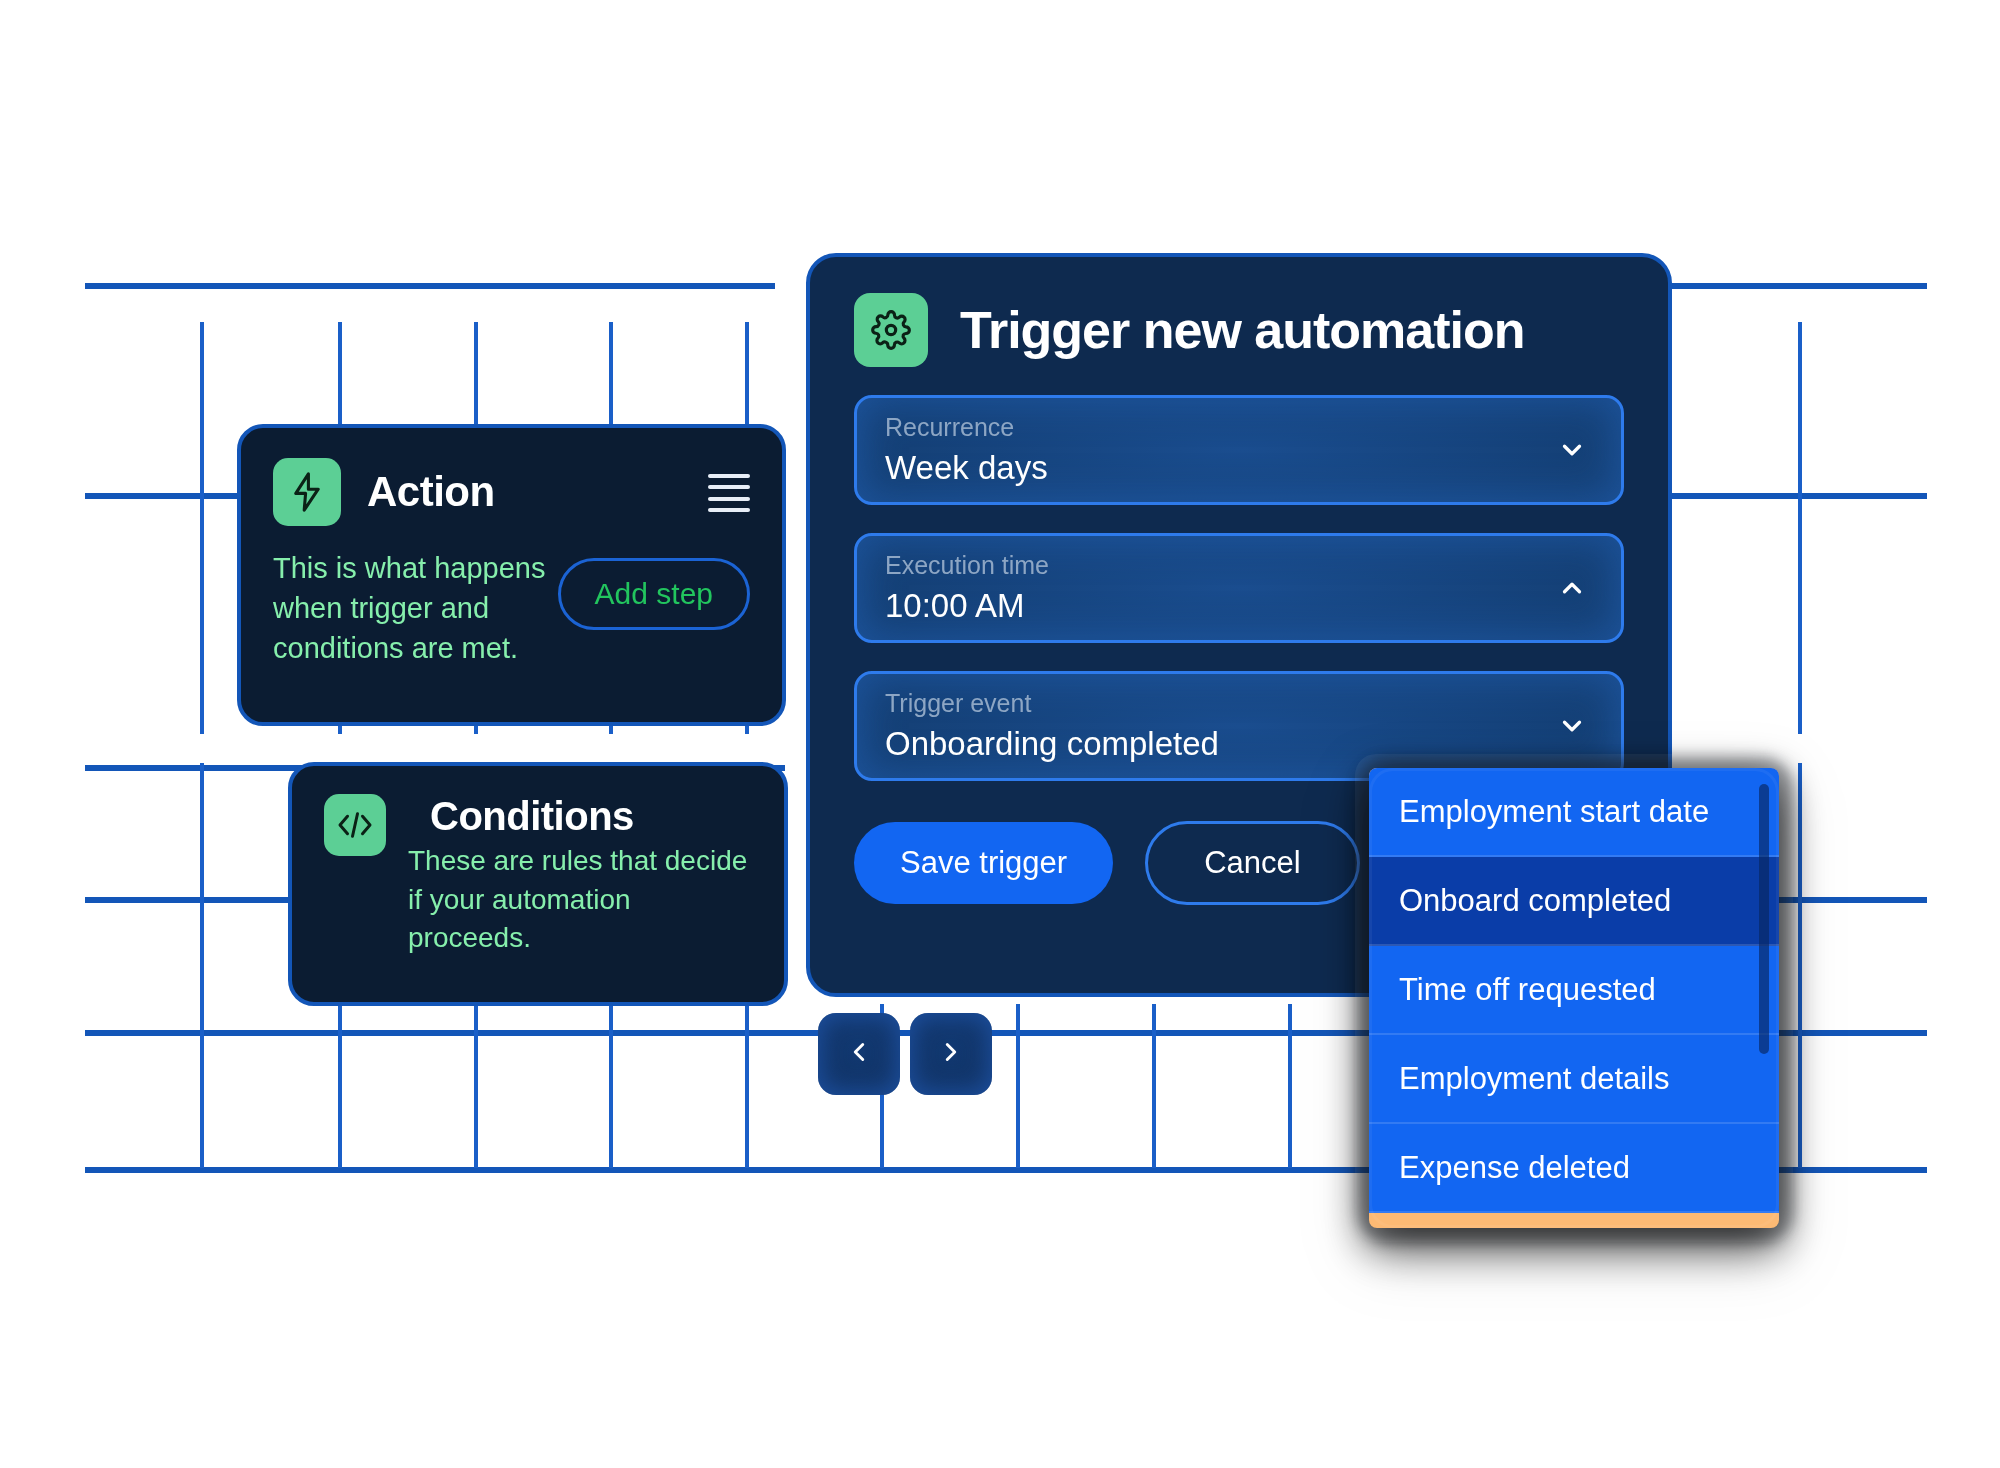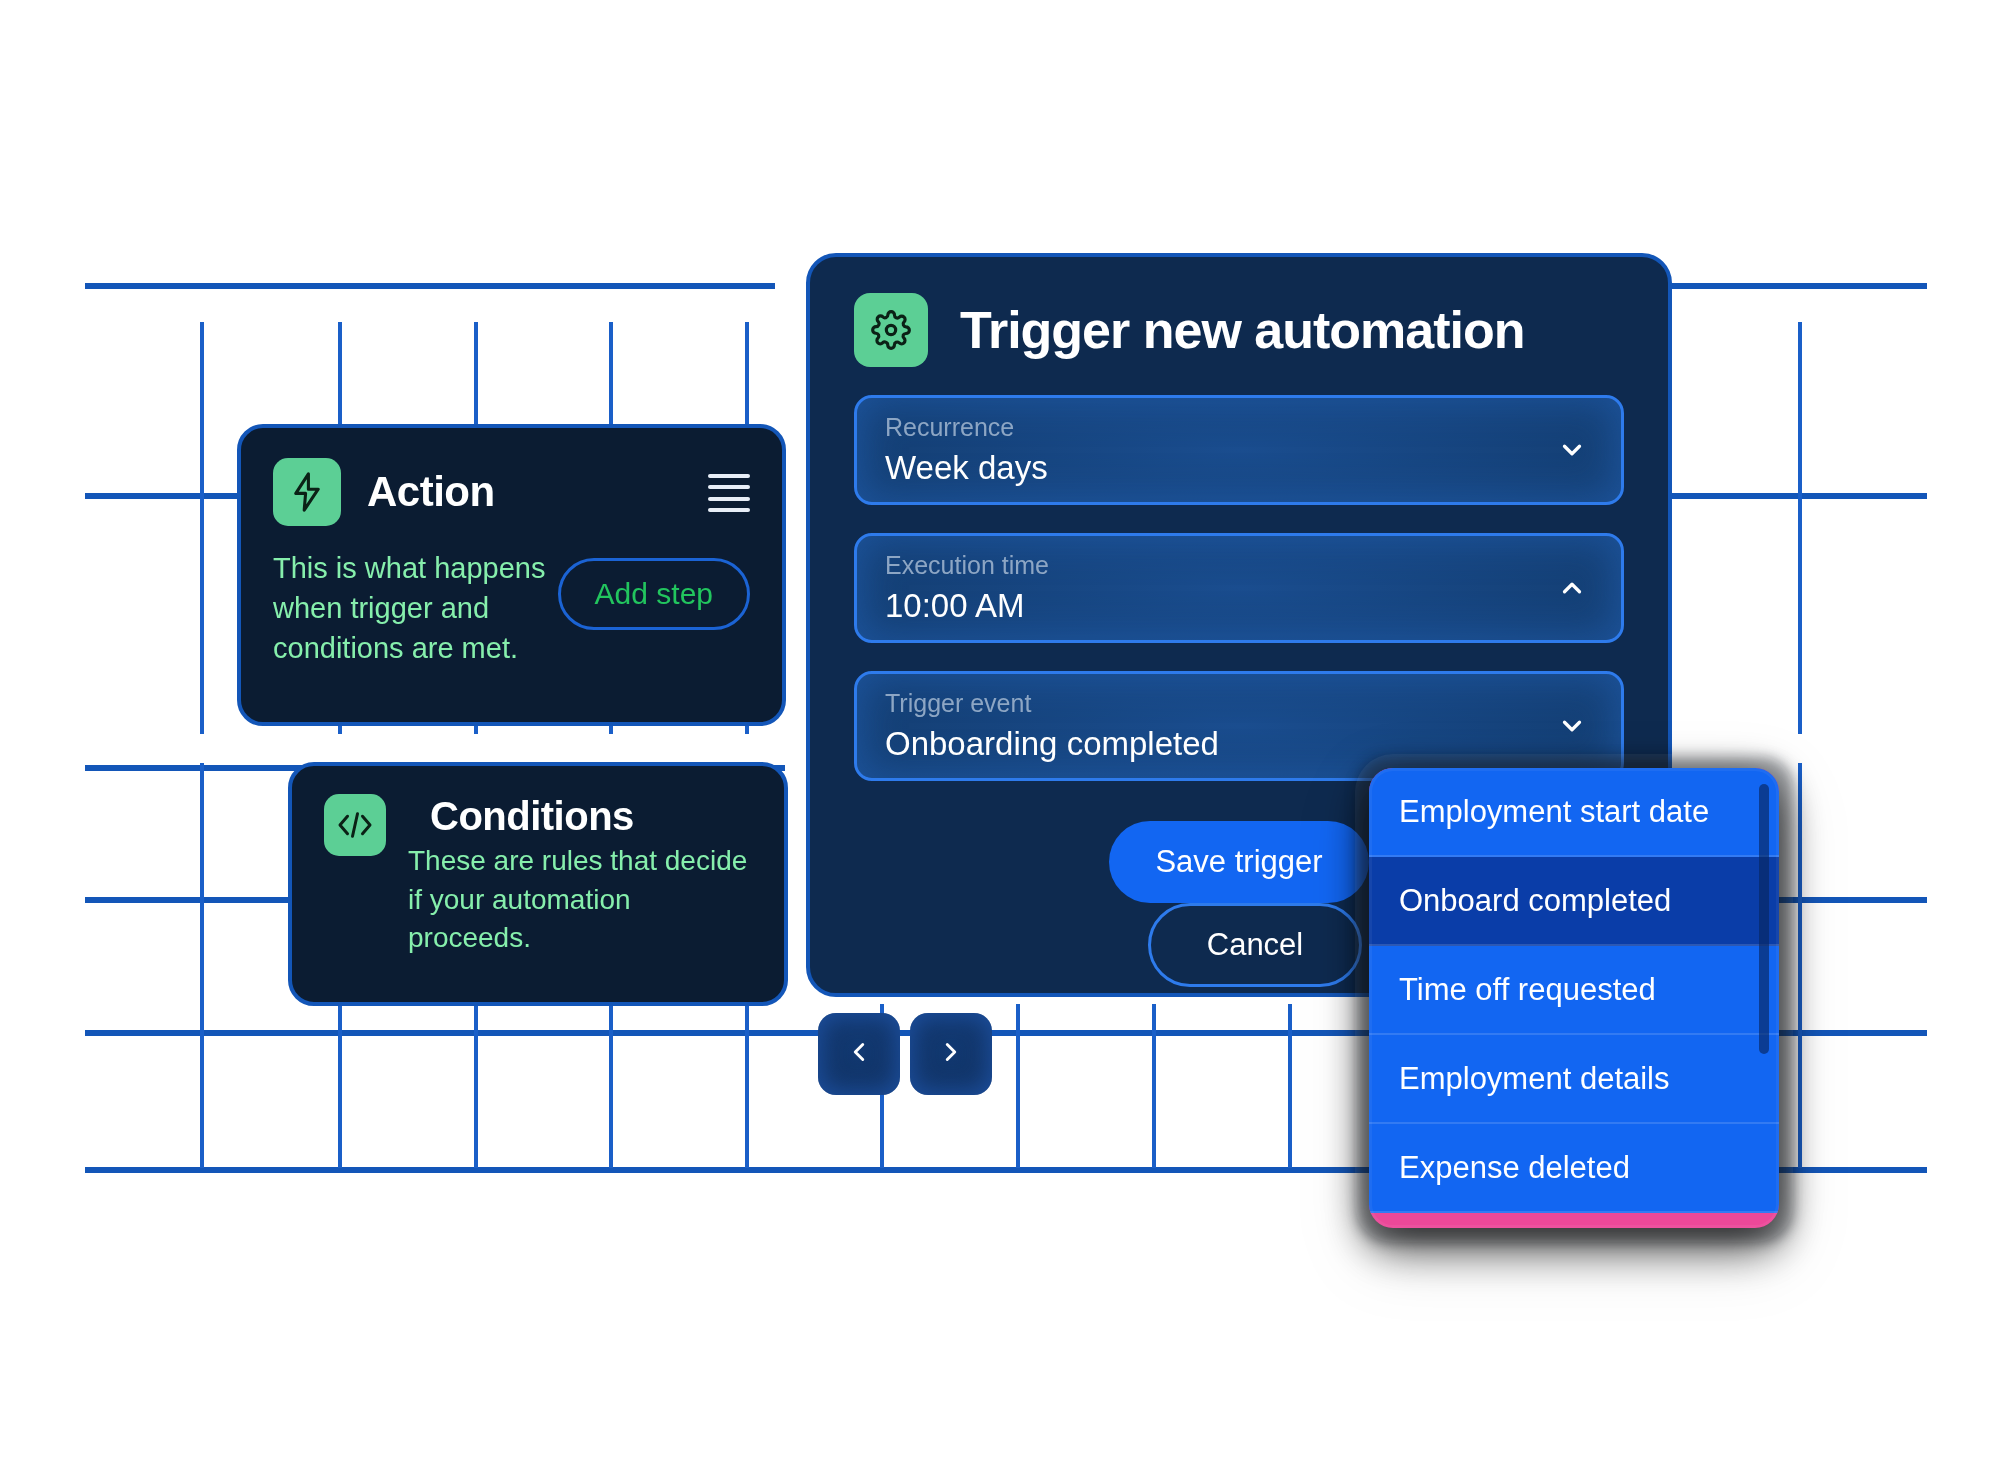--- a/index.html
+++ b/index.html
@@ -150,21 +150,21 @@
     line-height: 1.1;
   }
   .chev {
     position: absolute;
     right: 34px; top: 50%;
     width: 30px; height: 30px;
     transform: translateY(-50%);
   }
   .chev svg { display:block; }
 
-  .modal-actions { display: flex; align-items: center; margin-top: 40px; flex-direction: column; }
+  .modal-actions { display: flex; align-items: center; margin-top: 40px; }
   .btn-primary {
     background: #1266f2;
     color: #fff;
     font-size: 31px;
     border: none;
     border-radius: 999px;
     padding: 23px 46px;
     cursor: pointer;
     font-family: "Liberation Sans", sans-serif;
   }
@@ -191,22 +191,22 @@
     cursor: pointer;
   }
   #nav-prev { left: 818px; top: 1013px; }
   #nav-next { left: 910px; top: 1013px; }
 
   
   #dropdown {
     position: absolute;
     left: 1369px; top: 768px;
     width: 410px; height: 460px;
-    background: #ec4899;
-    border-radius: 24px;
+    background: #fdba74;
+    border-radius: 8px;
     overflow: hidden;
     box-shadow: 0 18px 44px rgba(0,0,0,0.55), 0 0 0 14px rgba(255,255,255,0.06);
     filter: drop-shadow(0 6px 18px rgba(0,0,0,0.5));
   }
   #dropdown::after {
     content:"";
     position:absolute; inset:0;
     border-radius:24px;
     box-shadow: inset 0 0 0 3px rgba(255,255,255,0.05);
     pointer-events:none;

